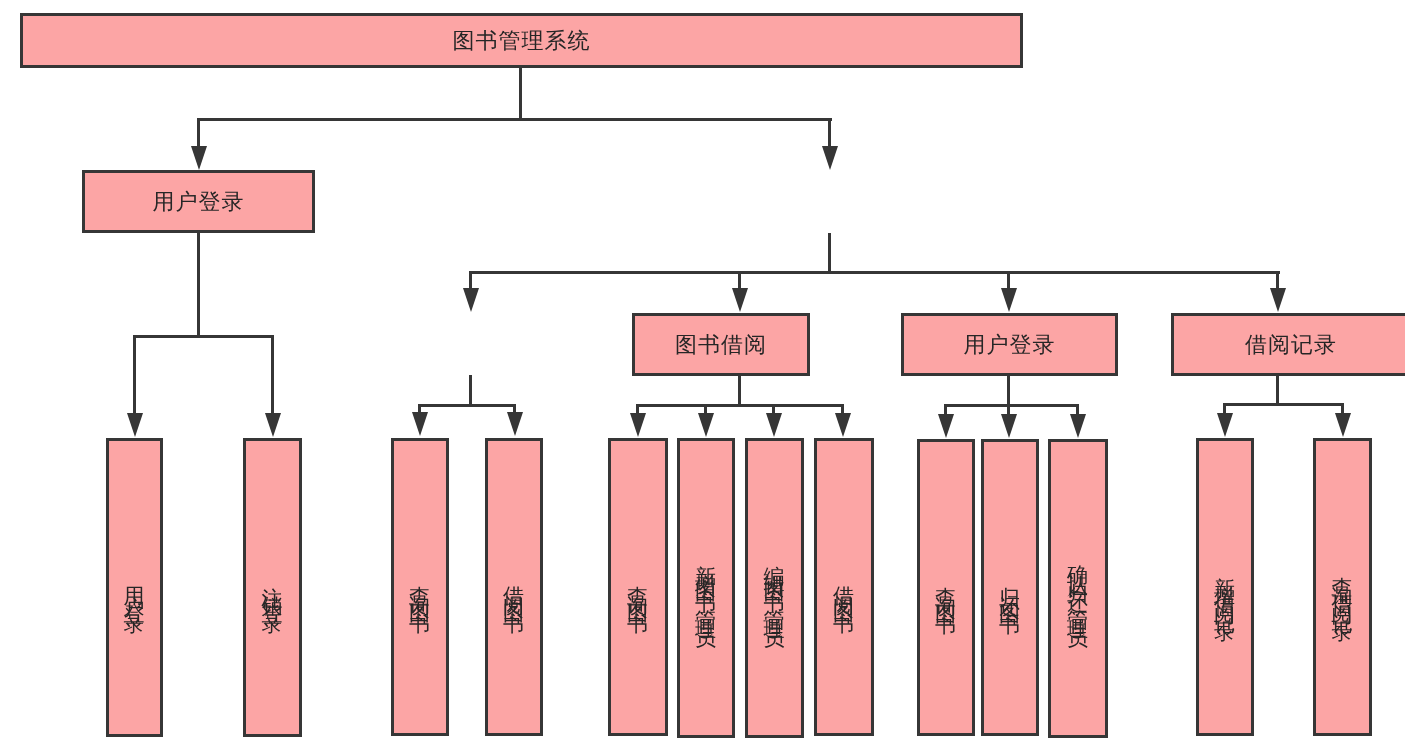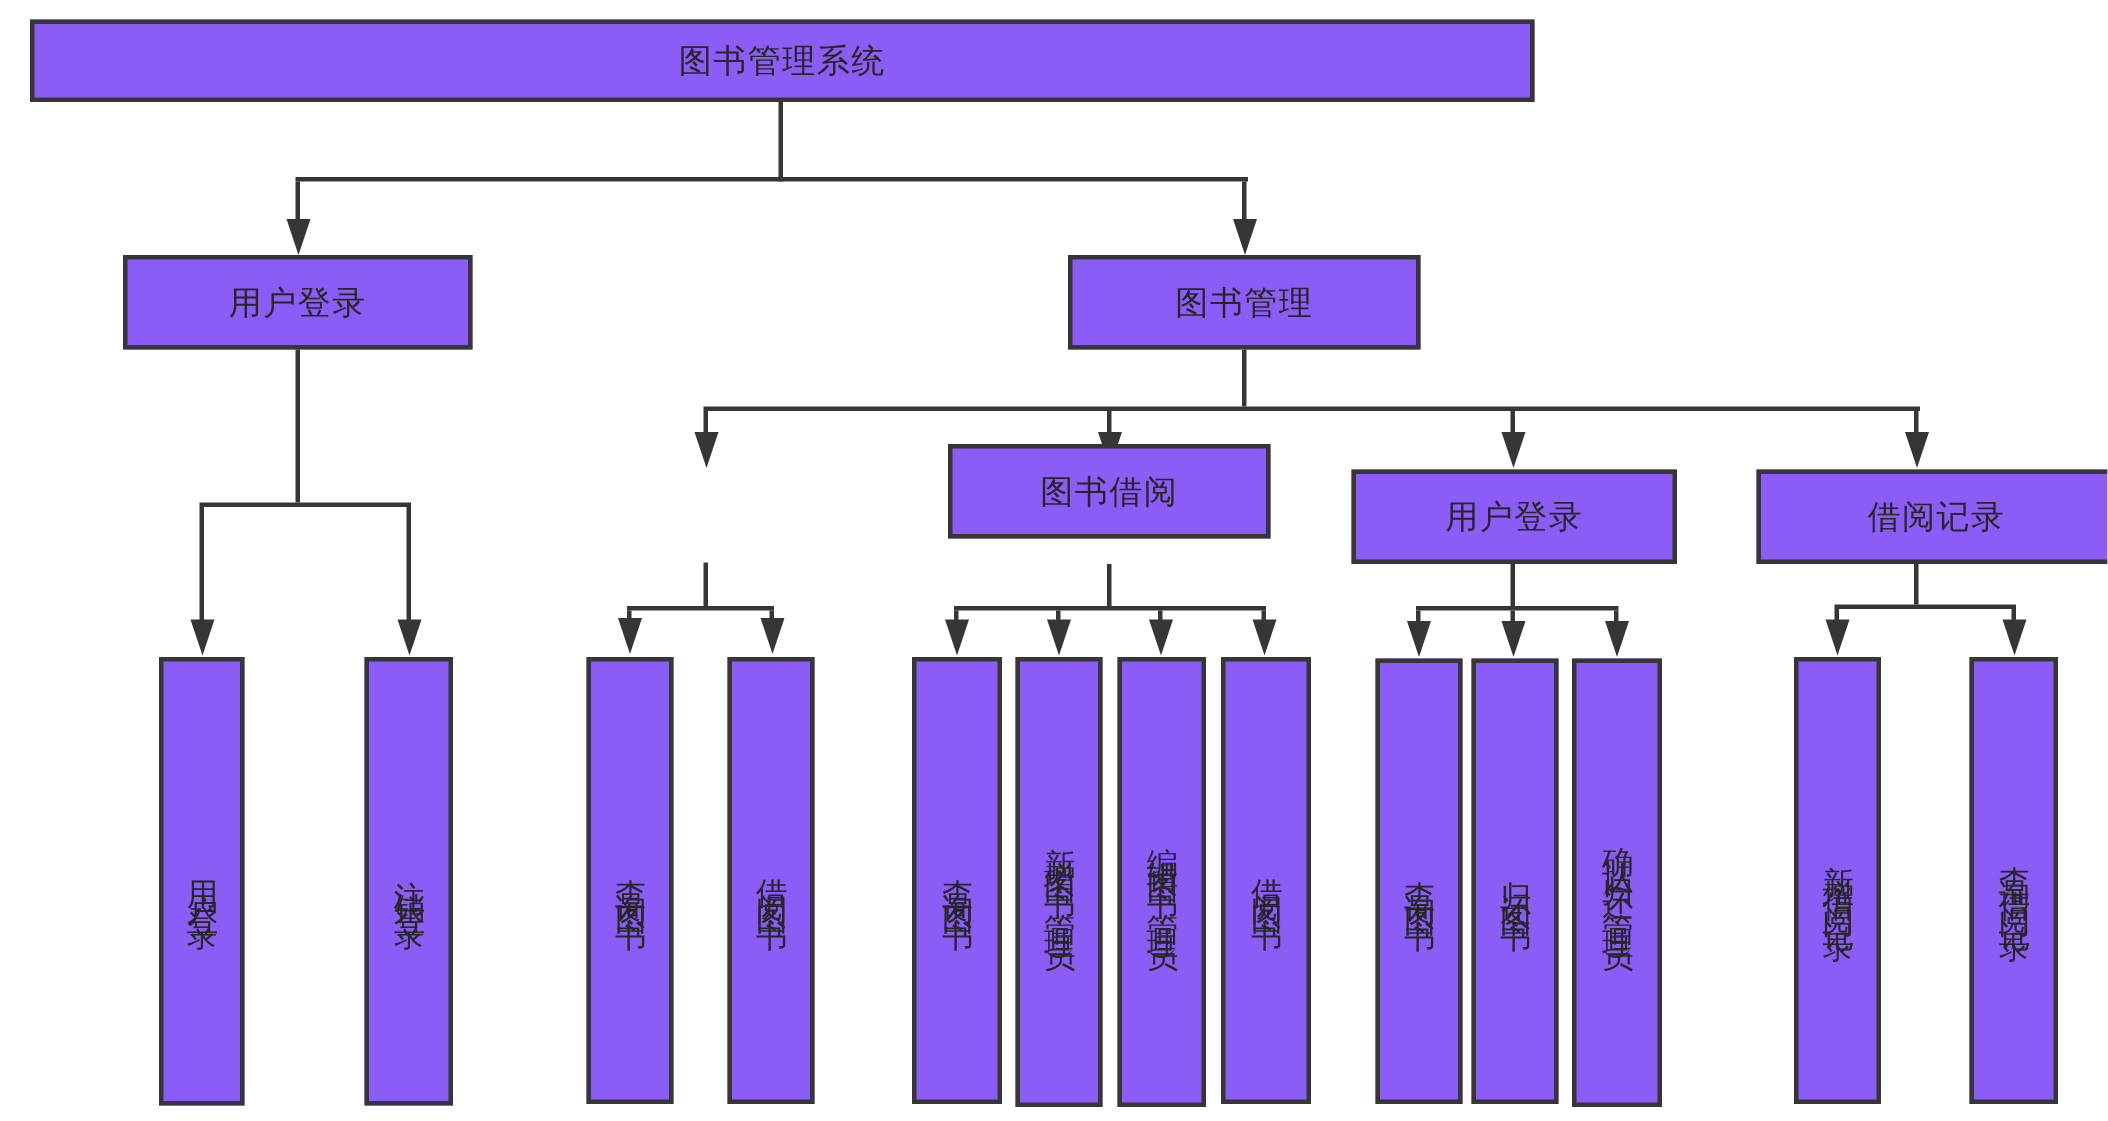--- a/index.html
+++ b/index.html
@@ -1,20 +1,20 @@
 <!DOCTYPE html>
 <html><head>
 <meta charset="utf-8">
 <style>
   html,body{margin:0;padding:0;background:#ffffff;}
   body{font-family:"Liberation Sans",sans-serif;}
   #canvas{position:relative;width:1405px;height:747px;background:#ffffff;overflow:hidden;}
   .box{
     position:absolute;box-sizing:border-box;
-    border:3px solid #363636;background:#8b5cf6;
+    border:3px solid #363636;background:#fca5a5;
     display:flex;align-items:center;justify-content:center;
   }
   .box .lbl{
     font-size:22px;color:#262626;white-space:nowrap;letter-spacing:1px;
   }
   .vbox .lbl{
     writing-mode:vertical-lr;text-orientation:mixed;
     font-size:21px;letter-spacing:9px;line-height:1;color:#262626;
   }
   .line{position:absolute;background:#363636;}
@@ -89,25 +89,22 @@
       <div class="arrow" style="left: 1334.5px; top: 413px;"></div>
     </div>
 
   <div class="box" style="left:20px;top:13px;width:1003px;height:55px">
     <span class="lbl">图书管理系统</span>
   </div>
 
   <div class="box" style="left:82px;top:170px;width:233px;height:63px">
     <span class="lbl">用户登录</span>
   </div>
-  <div class="box" style="left:712px;top:170px;width:235px;height:63px">
-    <span class="lbl">图书管理</span>
-  </div>
 
-  <div class="box" style="left:632px;top:296px;width:215px;height:63px">
+  <div class="box" style="left:632px;top:313px;width:178px;height:63px">
     <span class="lbl">图书借阅</span>
   </div>
   <div class="box" style="left:901px;top:313px;width:217px;height:63px">
     <span class="lbl">用户登录</span>
   </div>
   <div class="box" style="left:1171px;top:313px;width:240px;height:63px">
     <span class="lbl">借阅记录</span>
   </div>
 
   <div class="box vbox" style="left:106px;top:438px;width:57px;height:299px">

